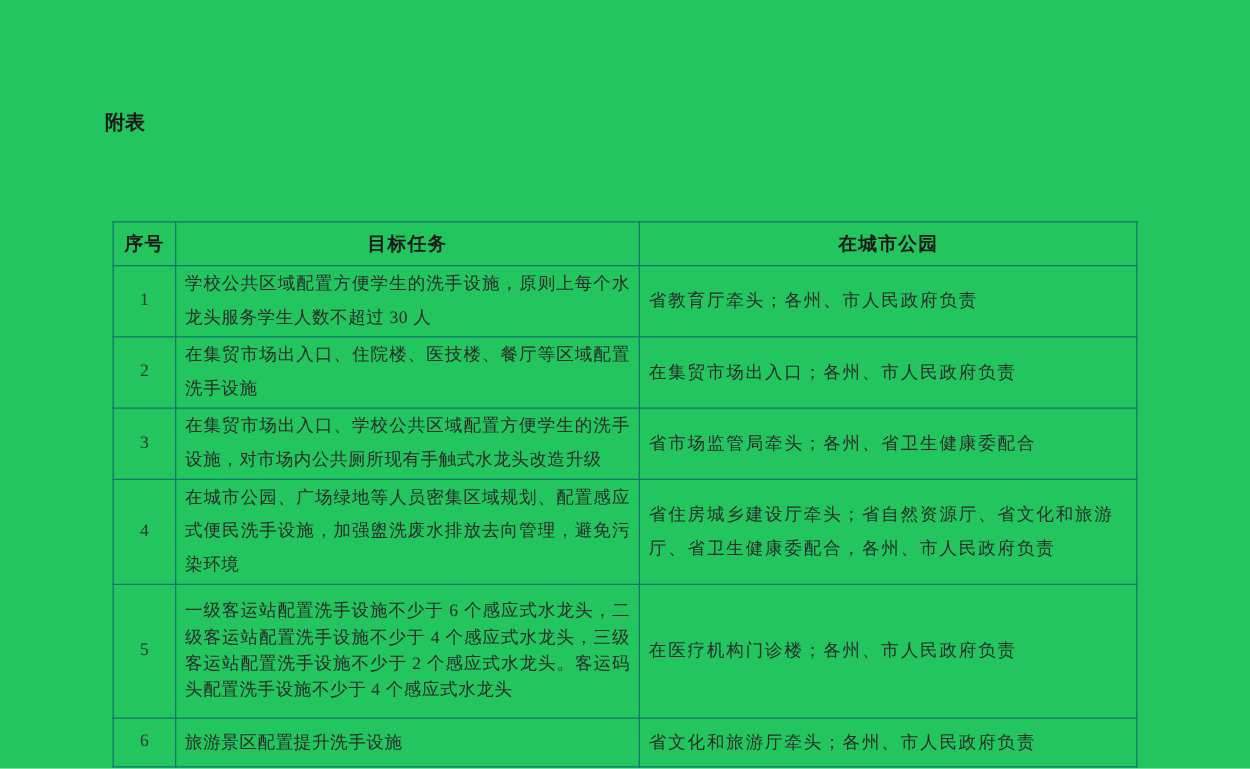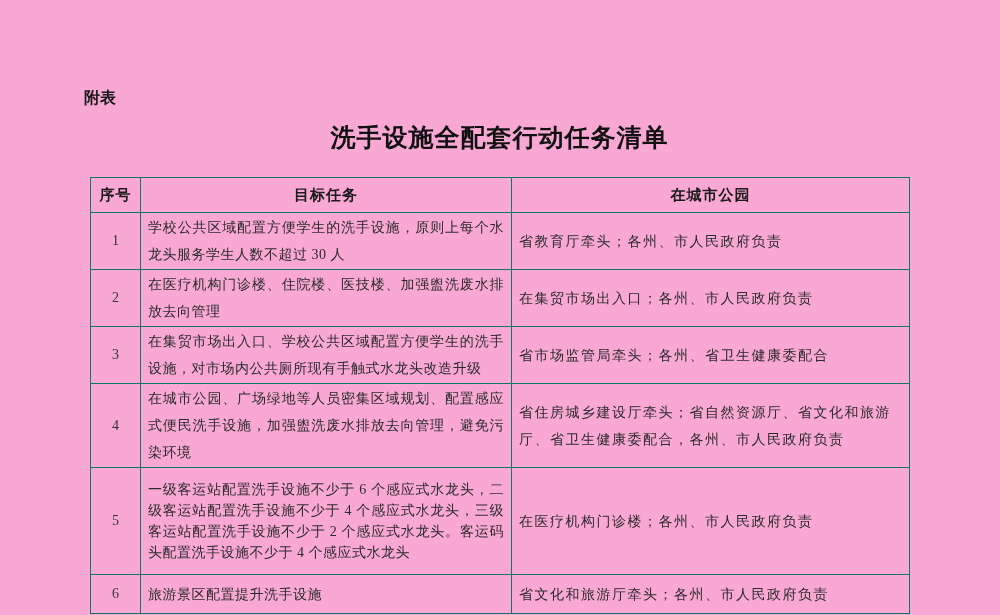--- a/index.html
+++ b/index.html
@@ -4,21 +4,21 @@
 <style>
   html, body {
     margin: 0;
     padding: 0;
     background: #ffffff;
   }
   .page {
     position: relative;
     width: 1000px;
     height: 615px;
-    background: #f9a8d4;
+    background: #22c55e;
     overflow: hidden;
     color: #262626;
     font-family: "Liberation Serif", "DejaVu Serif", serif;
   }
   .doc-label {
     position: absolute;
     left: 84px;
     top: 88px;
     font-family: "Liberation Sans", "DejaVu Sans", sans-serif;
     font-weight: bold;
@@ -94,21 +94,20 @@
   }
   tr.row-5 td.cell-task { line-height: 21px; }
 </style>
 </head>
 <body>
 
 <div class="page">
 
   <div class="doc-label">附表</div>
 
-  <div class="doc-title">洗手设施全配套行动任务清单</div>
 
   <table class="task-table">
     <colgroup>
       <col class="col-no">
       <col class="col-task">
       <col class="col-unit">
     </colgroup>
     <tbody>
       <tr class="header-row">
         <th>序号</th>
@@ -117,21 +116,21 @@
       </tr>
 
       <tr class="row-1">
         <td class="cell-no">1</td>
         <td class="cell-task">学校公共区域配置方便学生的洗手设施，原则上每个水龙头服务学生人数不超过 30 人</td>
         <td class="cell-unit">省教育厅牵头；各州、市人民政府负责</td>
       </tr>
 
       <tr class="row-2">
         <td class="cell-no">2</td>
-        <td class="cell-task">在医疗机构门诊楼、住院楼、医技楼、加强盥洗废水排放去向管理</td>
+        <td class="cell-task">在集贸市场出入口、住院楼、医技楼、餐厅等区域配置洗手设施</td>
         <td class="cell-unit">在集贸市场出入口；各州、市人民政府负责</td>
       </tr>
 
       <tr class="row-3">
         <td class="cell-no">3</td>
         <td class="cell-task">在集贸市场出入口、学校公共区域配置方便学生的洗手设施，对市场内公共厕所现有手触式水龙头改造升级</td>
         <td class="cell-unit">省市场监管局牵头；各州、省卫生健康委配合</td>
       </tr>
 
       <tr class="row-4">

